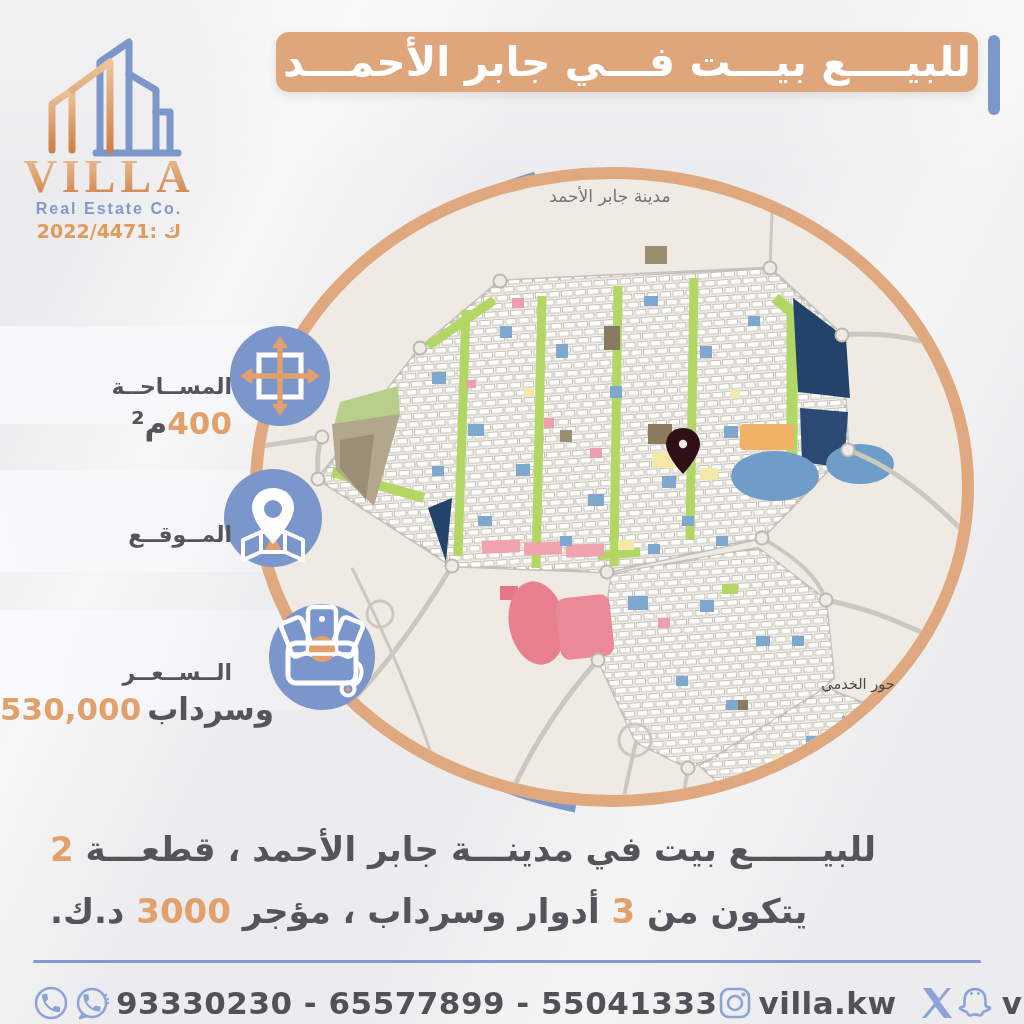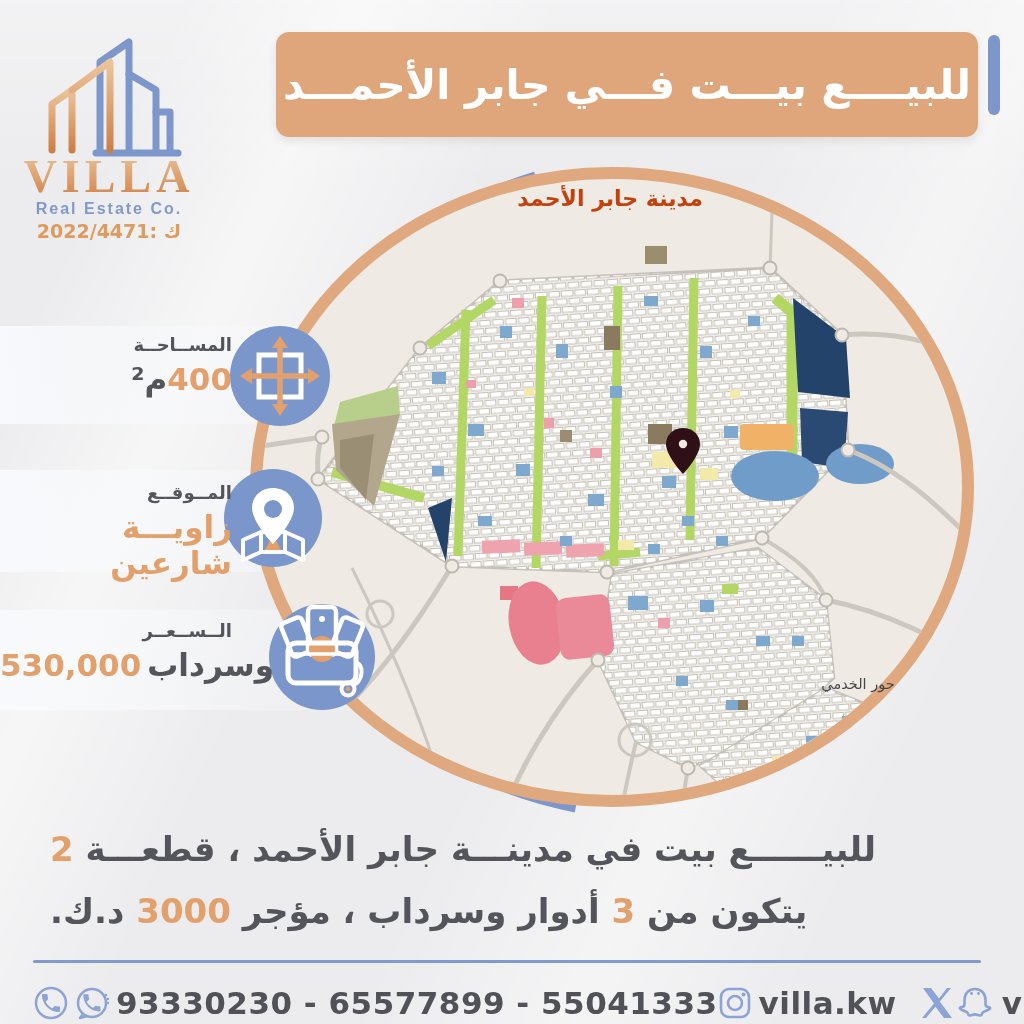--- a/index.html
+++ b/index.html
@@ -11,32 +11,32 @@
       linear-gradient(180deg, rgba(255,255,255,.35) 0%, rgba(255,255,255,0) 18%);}
   .band{position:absolute;left:0;width:430px;background:linear-gradient(to right, rgba(249,250,253,.9), rgba(249,250,253,0));}
   .band1{top:326px;height:98px}.band2{top:470px;height:102px}.band3{top:610px;height:100px}
 
   .hero{position:absolute;left:0;top:0;}
 
   
   .logo{position:absolute;left:12px;top:12px;width:192px;height:232px;}
 
   
-  .banner{position:absolute;left:276px;top:32px;width:702px;height:105px;background:#dfa67c;border-radius:13px;
+  .banner{position:absolute;left:276px;top:32px;width:702px;height:60px;background:#dfa67c;border-radius:13px;
           box-shadow:0 4px 8px rgba(90,70,50,.12);display:flex;align-items:center;justify-content:center;}
   .banner-text{color:#fff;font-size:41px;font-weight:bold;white-space:nowrap;direction:rtl;}
   .banner-bar{position:absolute;left:988px;top:35px;width:12px;height:80px;background:#7e97cb;border-radius:6px;}
 
   
-  .map-title{position:absolute;left:460px;top:186px;width:300px;text-align:center;font-size:22px;font-weight:700;color:#c2410c;direction:rtl;}
+  .map-title{position:absolute;left:460px;top:186px;width:300px;text-align:center;font-size:17px;font-weight:400;color:#737373;direction:rtl;}
   .map-sublabel{position:absolute;left:792px;top:676px;width:132px;text-align:center;font-size:14.5px;font-weight:400;color:#46474b;direction:rtl;}
 
   
   .info-row{position:absolute;left:0;width:232px;text-align:right;direction:rtl;}
-  .info-label{font-size:18px;font-weight:bold;color:#54555b;}
+  .info-label{font-size:22px;font-weight:bold;color:#54555b;margin-top:40px;}
   .info-value{font-size:31px;font-weight:bold;color:#54555b;margin-top:6px;}
   .o{color:#e2a16c;} .d{color:#54555b;}
   .row-area{top:334px}.row-location{top:482px}.row-price{top:620px}
   .info-value.ltr{direction:ltr;}
   .info-value .unit{margin:0 6px;}
 
   
   .description{position:absolute;left:50px;right:50px;top:818px;text-align:left;direction:rtl;
                font-size:34px;font-weight:bold;color:#57575c;line-height:62px;}
   .description p{margin:0;}
@@ -303,21 +303,20 @@
 
 <div class="map-title">مدينة جابر الأحمد</div>
 <div class="map-sublabel">حور الخدمي</div>
 
 <div class="info-row row-area">
   <div class="info-label">المســاحــة</div>
   <div class="info-value" dir="rtl"><span class="o">400</span><span class="d">م²</span></div>
 </div>
 <div class="info-row row-location">
   <div class="info-label">المــوقــع</div>
-  <div class="info-value"><span class="o">زاويـــة شارعين</span></div>
 </div>
 <div class="info-row row-price">
   <div class="info-label">الــســعــر</div>
   <div class="info-value ltr" dir="ltr"><span class="o">530,000</span><span class="d unit">وسرداب</span></div>
 </div>
 
 <div class="description">
   <p dir="rtl"><span class="d">للبيــــــع بيت في مدينـــة جابر الأحمد ، قطعـــة </span><span class="o">2</span></p>
   <p dir="rtl"><span class="d">يتكون من </span><span class="o">3</span><span class="d"> أدوار وسرداب ، مؤجر </span><span class="o">3000</span><span class="d"> د.ك.</span></p>
 </div>

